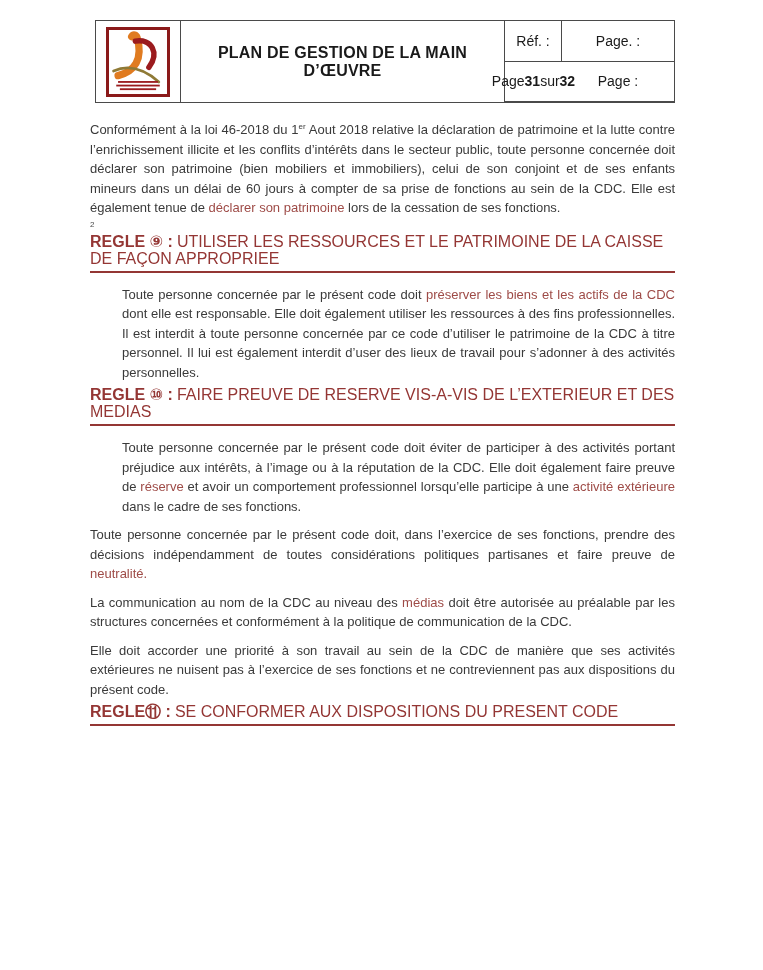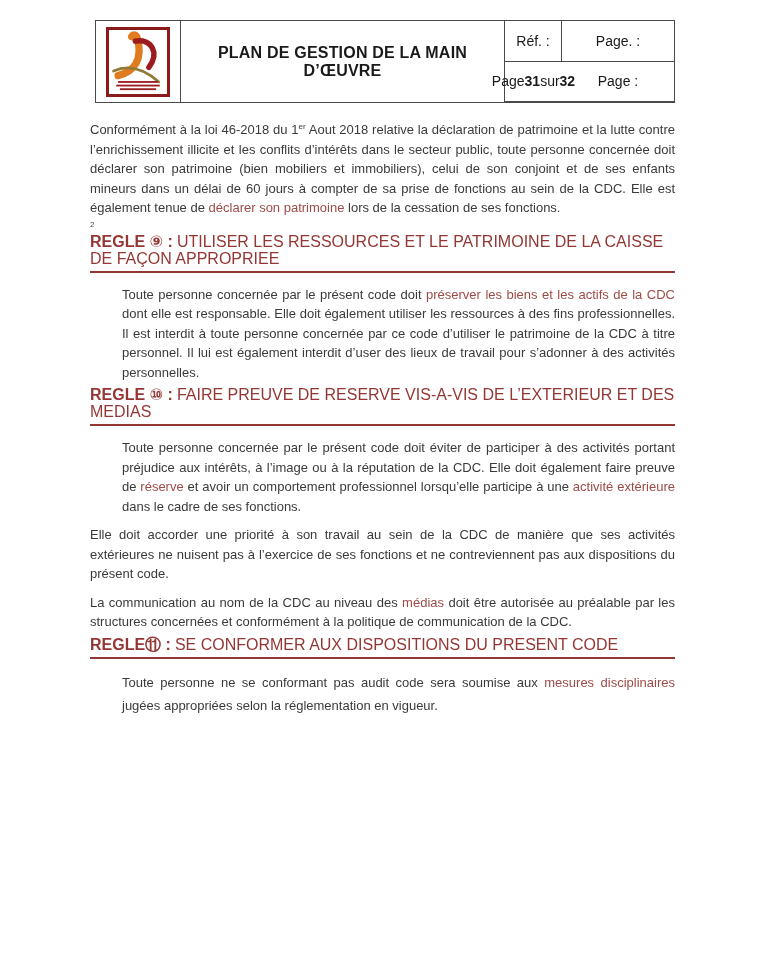--- a/index.html
+++ b/index.html
@@ -125,25 +125,25 @@
     </h2>
 
     <p class="body-para mt-para"><span class="seg-normal">Toute personne concernée par le présent code doit </span><span class="seg-red">préserver les biens et les actifs de la CDC</span><span class="seg-normal"> dont elle est responsable. Elle doit également utiliser les ressources à des fins professionnelles. Il est interdit à toute personne concernée par ce code d’utiliser le patrimoine de la CDC à titre personnel. Il lui est également interdit d’user des lieux de travail pour s’adonner à des activités personnelles.</span></p>
 
     <h2 class="rule-heading mt-rule">
       <span class="rule-label">REGLE ⑩ :</span><span class="rule-title">FAIRE PREUVE DE RESERVE VIS-A-VIS DE L’EXTERIEUR ET DES MEDIAS</span>
     </h2>
 
     <p class="body-para mt-para"><span class="seg-normal">Toute personne concernée par le présent code doit éviter de participer à des activités portant préjudice aux intérêts, à l’image ou à la réputation de la CDC. Elle doit également faire preuve de </span><span class="seg-red">réserve</span><span class="seg-normal"> et avoir un comportement professionnel lorsqu’elle participe à une </span><span class="seg-red">activité extérieure</span><span class="seg-normal"> dans le cadre de ses fonctions.</span></p>
 
+    <p class="body-para mt-small"><span class="seg-normal">Toute personne concernée par le présent code doit, dans l’exercice de ses fonctions, prendre des décisions indépendamment de toutes considérations politiques partisanes et faire preuve de </span><span class="seg-red">neutralité.</span></p>
+
+    <p class="body-para mt-small"><span class="seg-normal">La communication au nom de la CDC au niveau des </span><span class="seg-red">médias</span><span class="seg-normal"> doit être autorisée au préalable par les structures concernées et conformément à la politique de communication de la CDC.</span></p>
 
     <p class="body-para mt-small"><span class="seg-normal">Elle doit accorder une priorité à son travail au sein de la CDC de manière que ses activités extérieures ne nuisent pas à l’exercice de ses fonctions et ne contreviennent pas aux dispositions du présent code.</span></p>
-
-    <p class="body-para mt-small"><span class="seg-normal">La communication au nom de la CDC au niveau des </span><span class="seg-red">médias</span><span class="seg-normal"> doit être autorisée au préalable par les structures concernées et conformément à la politique de communication de la CDC.</span></p>
 
     <h2 class="rule-heading mt-rule">
       <span class="rule-label">REGLE⑪ :</span><span class="rule-title">SE CONFORMER AUX DISPOSITIONS DU PRESENT CODE</span>
     </h2>
 
-    <p class="body-para mt-para loose"><span class="seg-normal">Toute personne ne se conformant pas audit code sera soumise aux </span><span class="seg-red">mesures disciplinaires</span><span class="seg-normal"> jugées appropriées selon la réglementation en vigueur.</span></p>
 
   </main>
 </div>
 
 </body></html>

